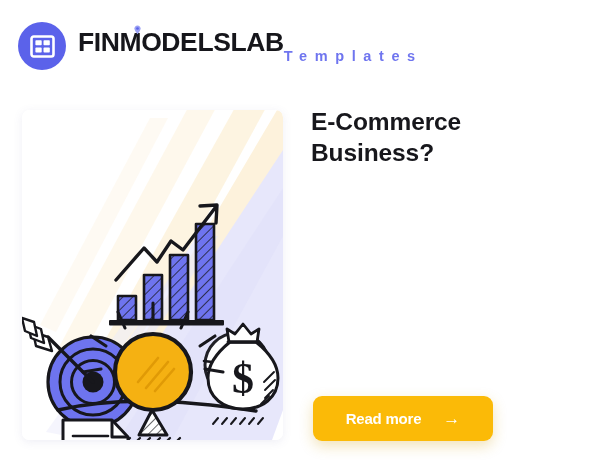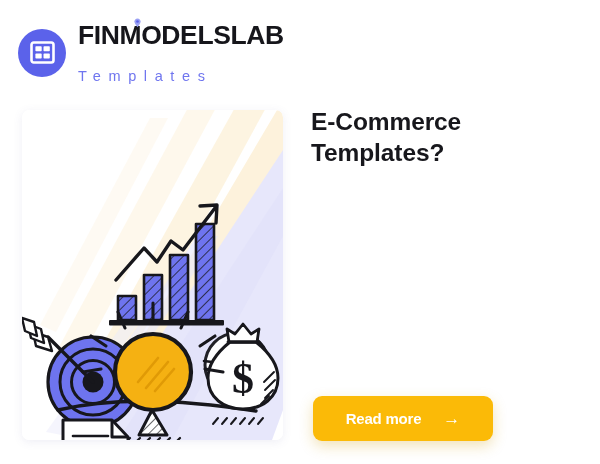--- a/index.html
+++ b/index.html
@@ -35,21 +35,21 @@
     border-radius: 50%;
     background: #5b62ea;
     display: flex;
     align-items: center;
     justify-content: center;
     flex: none;
   }
   #logo-mark svg { display: block; }
   #logo-words {
     display: flex;
-    flex-direction: column;
+    flex-direction: row;
     justify-content: center;
     line-height: 1;
   }
   #wordmark-row {
     position: relative;
     display: inline-block;
   }
   #wordmark {
     font-size: 26.5px;
     font-weight: 700;
@@ -61,21 +61,21 @@
   #wordmark-pin {
     position: absolute;
     left: 56px;
     top: -4px;
     width: 7px;
     height: 13px;
   }
   #templates {
     margin-top: 20px;
     font-size: 14.5px;
-    font-weight: 400;
+    font-weight: 700;
     letter-spacing: 7.6px;
     color: #6f75ef;
     white-space: nowrap;
   }
 
   
   #illustration-panel {
     position: absolute;
     left: 22px;
     top: 110px;
@@ -305,21 +305,21 @@
             <line x1="116" y1="272" x2="136" y2="248"></line>
             <line x1="124" y1="278" x2="146" y2="252"></line>
             <line x1="133" y1="281" x2="152" y2="259"></line>
           </g>
         </g>
       </g>
     </svg>
   </div>
 
   <div id="content-col">
-    <h2 id="subhead">E-Commerce Templates?</h2>
+    <h2 id="subhead">E-Commerce Business?</h2>
   </div>
 
   <button id="cta-button">
     <span id="cta-label">Read more</span>
     <span id="cta-arrow">→</span>
   </button>
 
 </div>
 
 </body></html>

